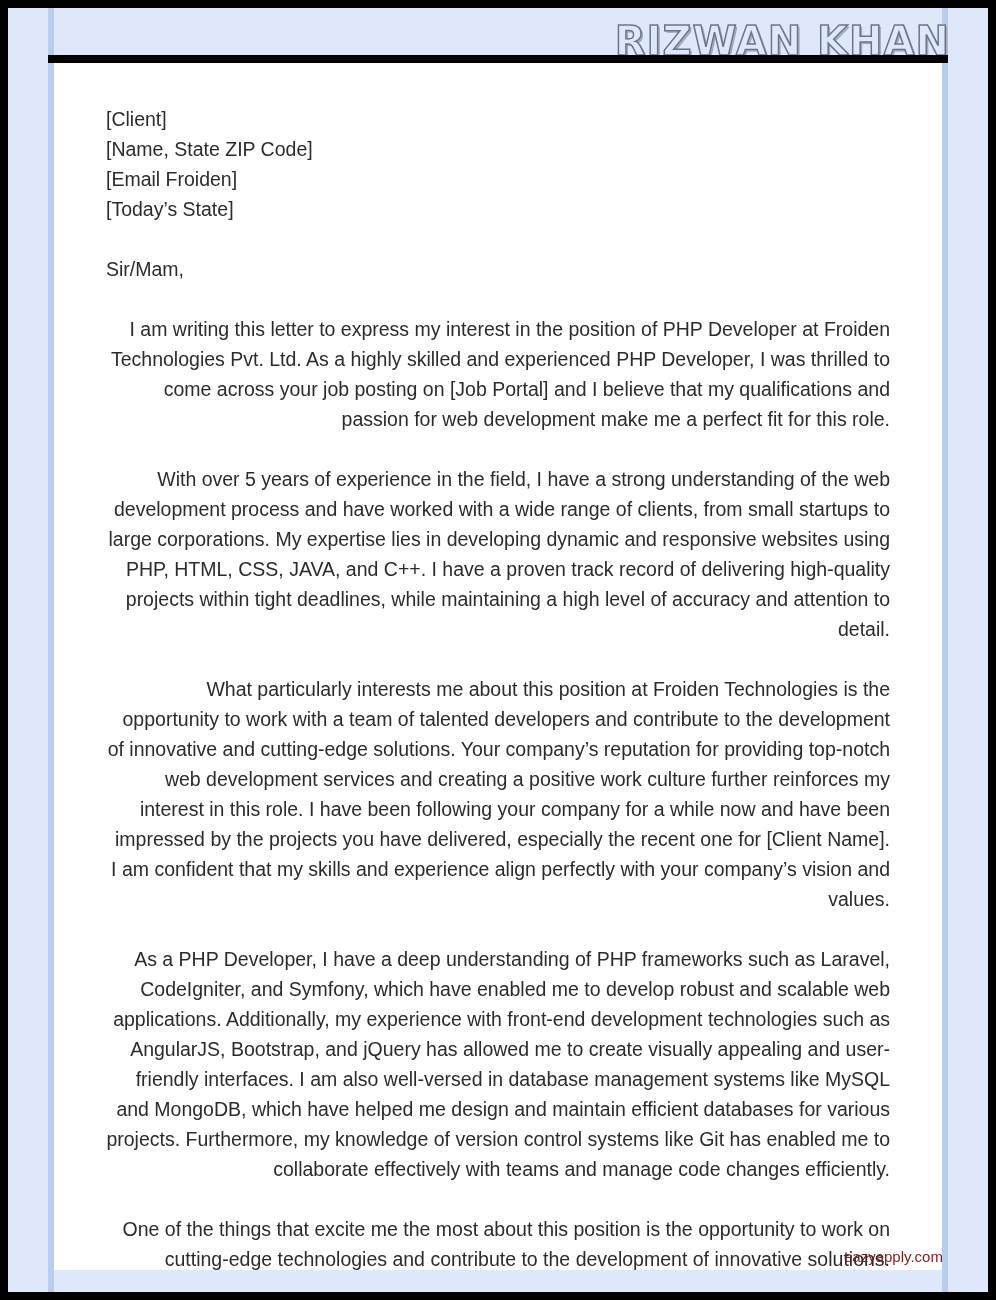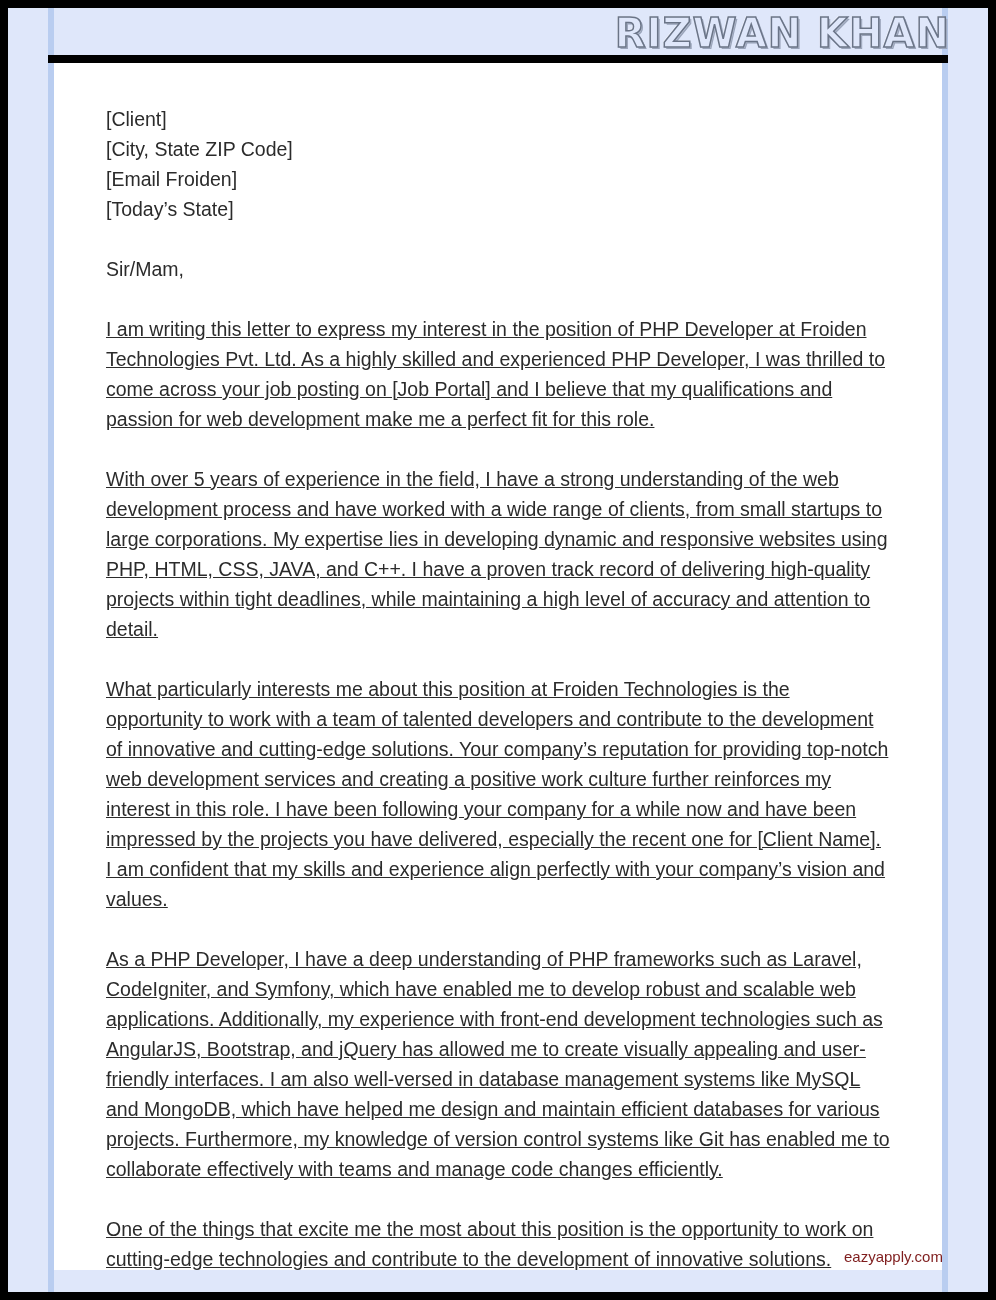--- a/index.html
+++ b/index.html
@@ -34,21 +34,21 @@
     height: 100%;
     background: #b9cdf0;
   }
   .rail.left  { left: 40px; }
   .rail.right { left: 934px; }
 
   
   #letterhead {
     position: absolute;
     left: 0;
-    top: 0;
+    top: 8px;
     width: 980px;
     height: 63px;
   }
   #candidate-name {
     position: absolute;
     right: 38px;
     top: 3px;
     font-family: "DejaVu Sans", sans-serif;
     font-size: 40px;
     font-weight: 700;
@@ -100,22 +100,21 @@
     margin: 0 0 30px 0;
   }
   .sender-line {
     display: block;
   }
   .salutation {
     margin: 0 0 30px 0;
   }
   .para {
     margin: 0 0 30px 0;
-    text-align: left;
-    text-decoration: underline;
+    text-align: right;
   }
   .para:last-child { margin-bottom: 0; }
 
   
   #watermark {
     position: absolute;
     left: 836px;
     top: 1240px;
     font-family: "Liberation Sans", sans-serif;
     font-size: 15px;
@@ -138,21 +137,21 @@
   </div>
 
   <div id="header-rule"></div>
 
   <div id="document"></div>
 
   <div id="letter-body">
 
     <div class="sender-block">
       <span class="sender-line">[Client]</span>
-      <span class="sender-line">[City, State ZIP Code]</span>
+      <span class="sender-line">[Name, State ZIP Code]</span>
       <span class="sender-line">[Email Froiden]</span>
       <span class="sender-line">[Today’s State]</span>
     </div>
 
     <div class="salutation">Sir/Mam,</div>
 
     <p class="para">I am writing this letter to express my interest in the position of PHP Developer at Froiden Technologies Pvt. Ltd. As a highly skilled and experienced PHP Developer, I was thrilled to come across your job posting on [Job Portal] and I believe that my qualifications and passion for web development make me a perfect fit for this role.</p>
     <p class="para">With over 5 years of experience in the field, I have a strong understanding of the web development process and have worked with a wide range of clients, from small startups to large corporations. My expertise lies in developing dynamic and responsive websites using PHP, HTML, CSS, JAVA, and C++. I have a proven track record of delivering high-quality projects within tight deadlines, while maintaining a high level of accuracy and attention to detail.</p>
     <p class="para">What particularly interests me about this position at Froiden Technologies is the opportunity to work with a team of talented developers and contribute to the development of innovative and cutting-edge solutions. Your company’s reputation for providing top-notch web development services and creating a positive work culture further reinforces my interest in this role. I have been following your company for a while now and have been impressed by the projects you have delivered, especially the recent one for [Client Name]. I am confident that my skills and experience align perfectly with your company’s vision and values.</p>
     <p class="para">As a PHP Developer, I have a deep understanding of PHP frameworks such as Laravel, CodeIgniter, and Symfony, which have enabled me to develop robust and scalable web applications. Additionally, my experience with front-end development technologies such as AngularJS, Bootstrap, and jQuery has allowed me to create visually appealing and user-friendly interfaces. I am also well-versed in database management systems like MySQL and MongoDB, which have helped me design and maintain efficient databases for various projects. Furthermore, my knowledge of version control systems like Git has enabled me to collaborate effectively with teams and manage code changes efficiently.</p>

